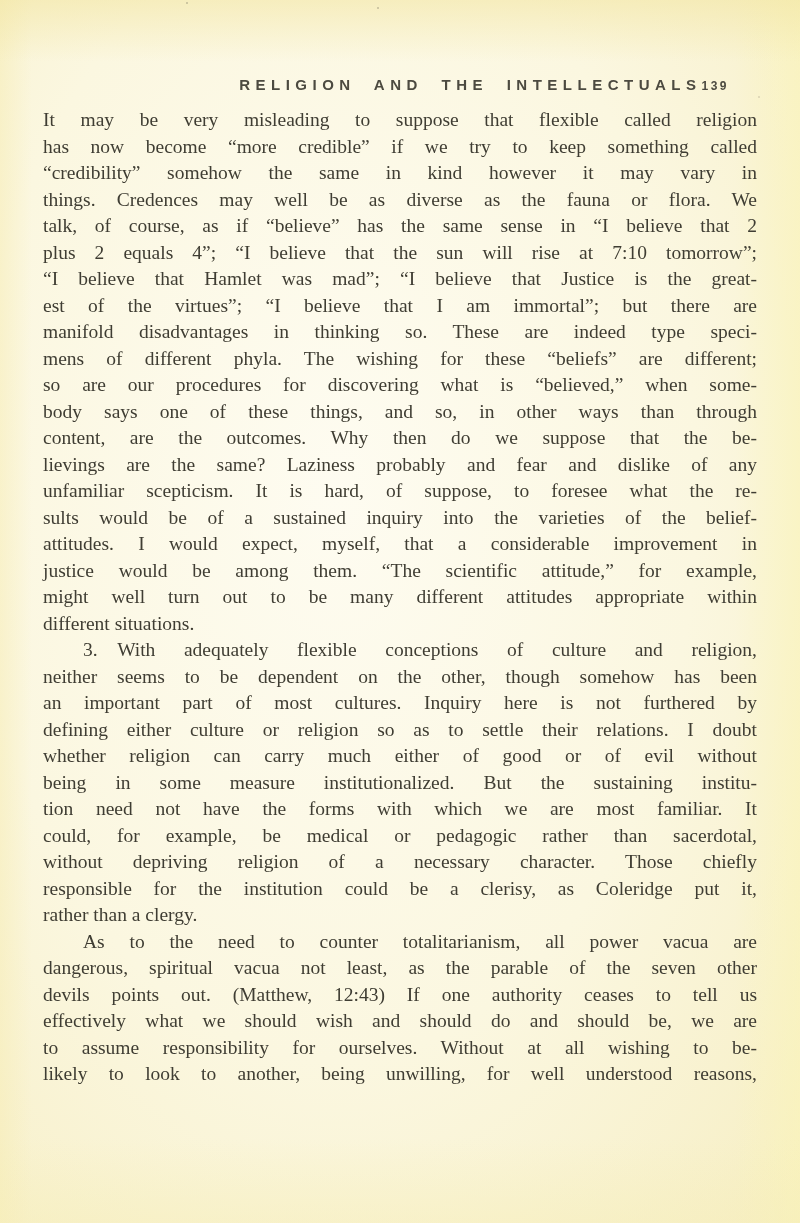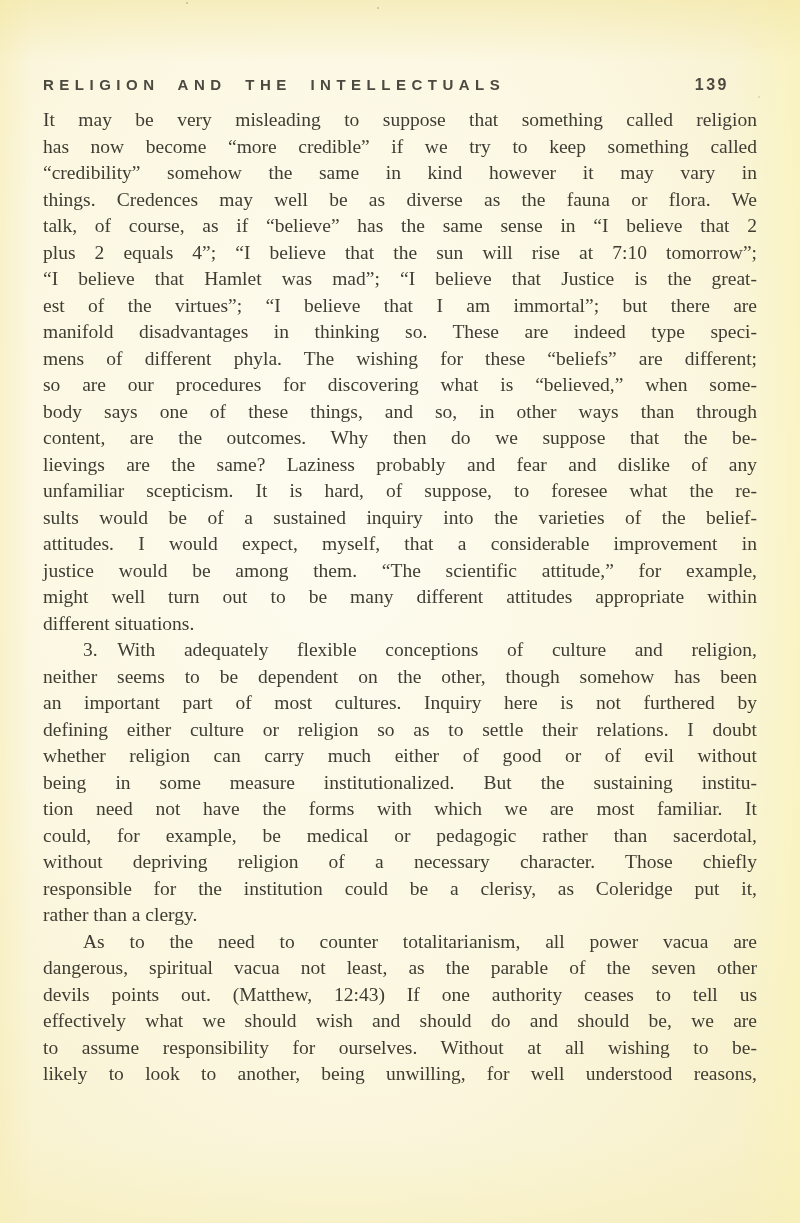--- a/index.html
+++ b/index.html
@@ -14,26 +14,26 @@
     color:#3f3d33;
     background:
       linear-gradient(180deg, rgba(242,229,160,0.55) 0px, rgba(242,229,160,0) 62px),
       linear-gradient(0deg,   rgba(246,238,185,0.45) 0px, rgba(246,238,185,0) 85px),
       linear-gradient(90deg,  rgba(246,236,180,0.50) 0px, rgba(246,236,180,0) 32px),
       linear-gradient(270deg, rgba(250,244,185,0.60) 0px, rgba(250,244,185,0) 65px),
       radial-gradient(ellipse at 42% 40%, #fefcf1 0%, #fbf7e0 55%, #f6eec3 100%);
   }
   .running-header {
     position:absolute; top:76px; left:43px; right:43px;
-    display:flex; justify-content:space-between; align-items:baseline;
+    display:flex; justify-content:flex-end; align-items:baseline;
     font-family:"Liberation Sans", sans-serif;
     font-weight:bold; color:#4c4a40;
   }
   .running-title { font-size:15px; letter-spacing:5.5px; word-spacing:9px; }
-  .page-number  { font-size:16px; letter-spacing:2.5px; margin-right:28px; }
+  .page-number  { font-size:12px; letter-spacing:2.5px; margin-right:28px; }
   .body-text {
     position:absolute; top:107px; left:43px; width:714px;
     font-size:19.5px; line-height:26.5px;
   }
   .paragraph { margin:0; }
   .line {
     text-align:justify;
     text-align-last:justify;
     text-justify:inter-word;
   }
@@ -53,21 +53,21 @@
   <div class="speck s2"></div>
   <div class="speck s3"></div>
 
   <div class="running-header">
     <span class="running-title">RELIGION AND THE INTELLECTUALS</span>
     <span class="page-number">139</span>
   </div>
 
   <div class="body-text">
       <div class="paragraph">
-        <div class="line"><span>It may be very misleading to suppose that something called religion</span></div>
+        <div class="line"><span>It may be very misleading to suppose that flexible called religion</span></div>
         <div class="line"><span>has now become “more credible” if we try to keep something called</span></div>
         <div class="line"><span>“credibility” somehow the same in kind however it may vary in</span></div>
         <div class="line"><span>things. Credences may well be as diverse as the fauna or flora. We</span></div>
         <div class="line"><span class="it">talk,</span><span> of course, as if “believe” has the same sense in “I believe that 2</span></div>
         <div class="line"><span>plus 2 equals 4”; “I believe that the sun will rise at 7:10 tomorrow”;</span></div>
         <div class="line"><span>“I believe that Hamlet was mad”; “I believe that Justice is the great-</span></div>
         <div class="line"><span>est of the virtues”; “I believe that I am immortal”; but there are</span></div>
         <div class="line"><span>manifold disadvantages in </span><span class="it">thinking</span><span> so. These are indeed type speci-</span></div>
         <div class="line"><span>mens of different phyla. The wishing for these “beliefs” are different;</span></div>
         <div class="line"><span>so are our procedures for discovering what is “believed,” when some-</span></div>

